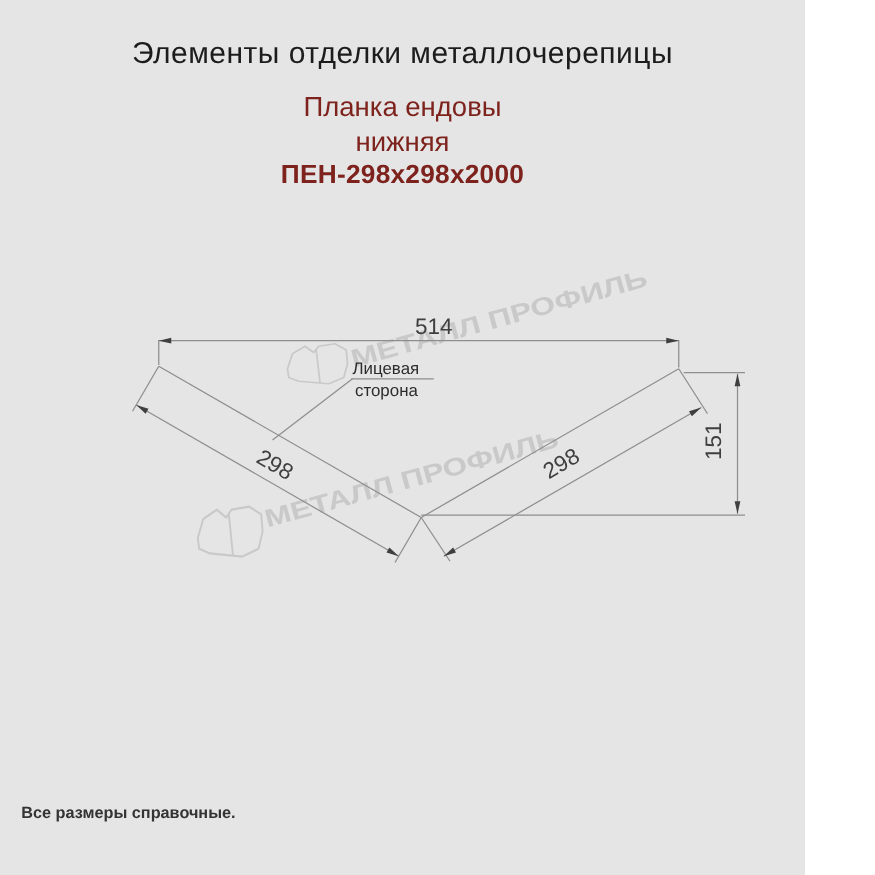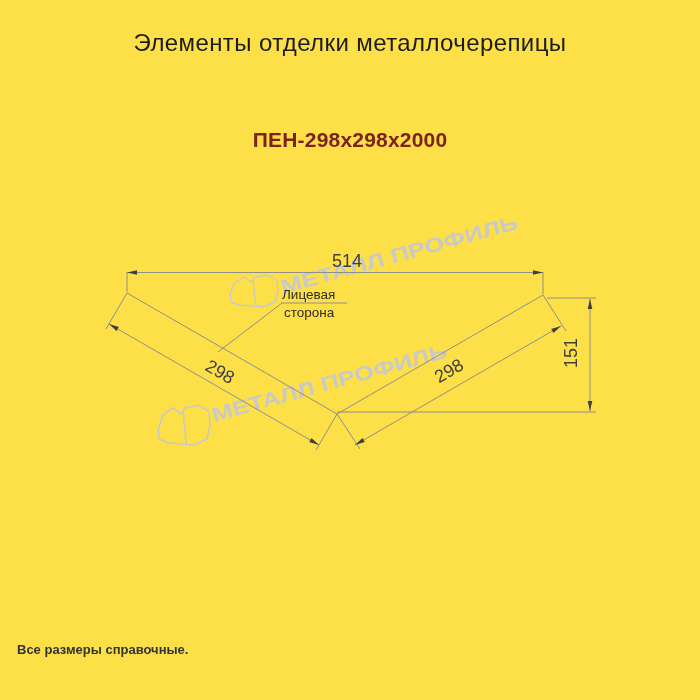--- a/index.html
+++ b/index.html
@@ -1,17 +1,17 @@
 <!DOCTYPE html>
 <html><head>
 <meta charset="utf-8">
 <style>
   html,body{margin:0;padding:0;background:#ffffff;}
   .page{
-    position:relative;width:700px;height:700px;background:#fde047;overflow:hidden;
+    position:relative;width:644px;height:700px;background:#e5e5e5;overflow:hidden;
     font-family:"Liberation Sans",sans-serif;
   }
   .title{
     position:absolute;top:29px;left:0;width:100%;text-align:center;
     font-size:24px;font-weight:400;color:#1c1c1c;letter-spacing:.4px;
   }
   .subtitle{
     position:absolute;top:72px;left:0;width:100%;text-align:center;
     font-size:22px;line-height:28px;font-weight:400;color:#7d221c;
   }
@@ -31,20 +31,24 @@
   .arrow{fill:#3f3f3f;stroke:none;}
   .logo{stroke:#c9c9c9;stroke-width:1.4;fill:none;stroke-linejoin:round;}
 </style>
 </head>
 <body>
 
 <div class="page">
 
   <div class="title">Элементы отделки металлочерепицы</div>
 
+  <div class="subtitle">
+    <div>Планка ендовы</div>
+    <div>нижняя</div>
+  </div>
 
   <div class="product-code">ПЕН-298х298х2000</div>
 
   <svg class="drawing" viewBox="0 0 700 700">
 
     <g>
       <path class="logo" transform="translate(227,274)" d="M3,21 L7,9 L17,3 L24,8 L28,3 L41,1 L50,6 L51,17 L48,28 L36,33 L12,31 L4,28 Z M26,6 L29,32"></path>
       <text class="wm-text" transform="translate(283,294) rotate(-15.5)" x="0" y="0" textLength="245" lengthAdjust="spacingAndGlyphs">МЕТАЛЛ ПРОФИЛЬ</text>
     </g>
 

